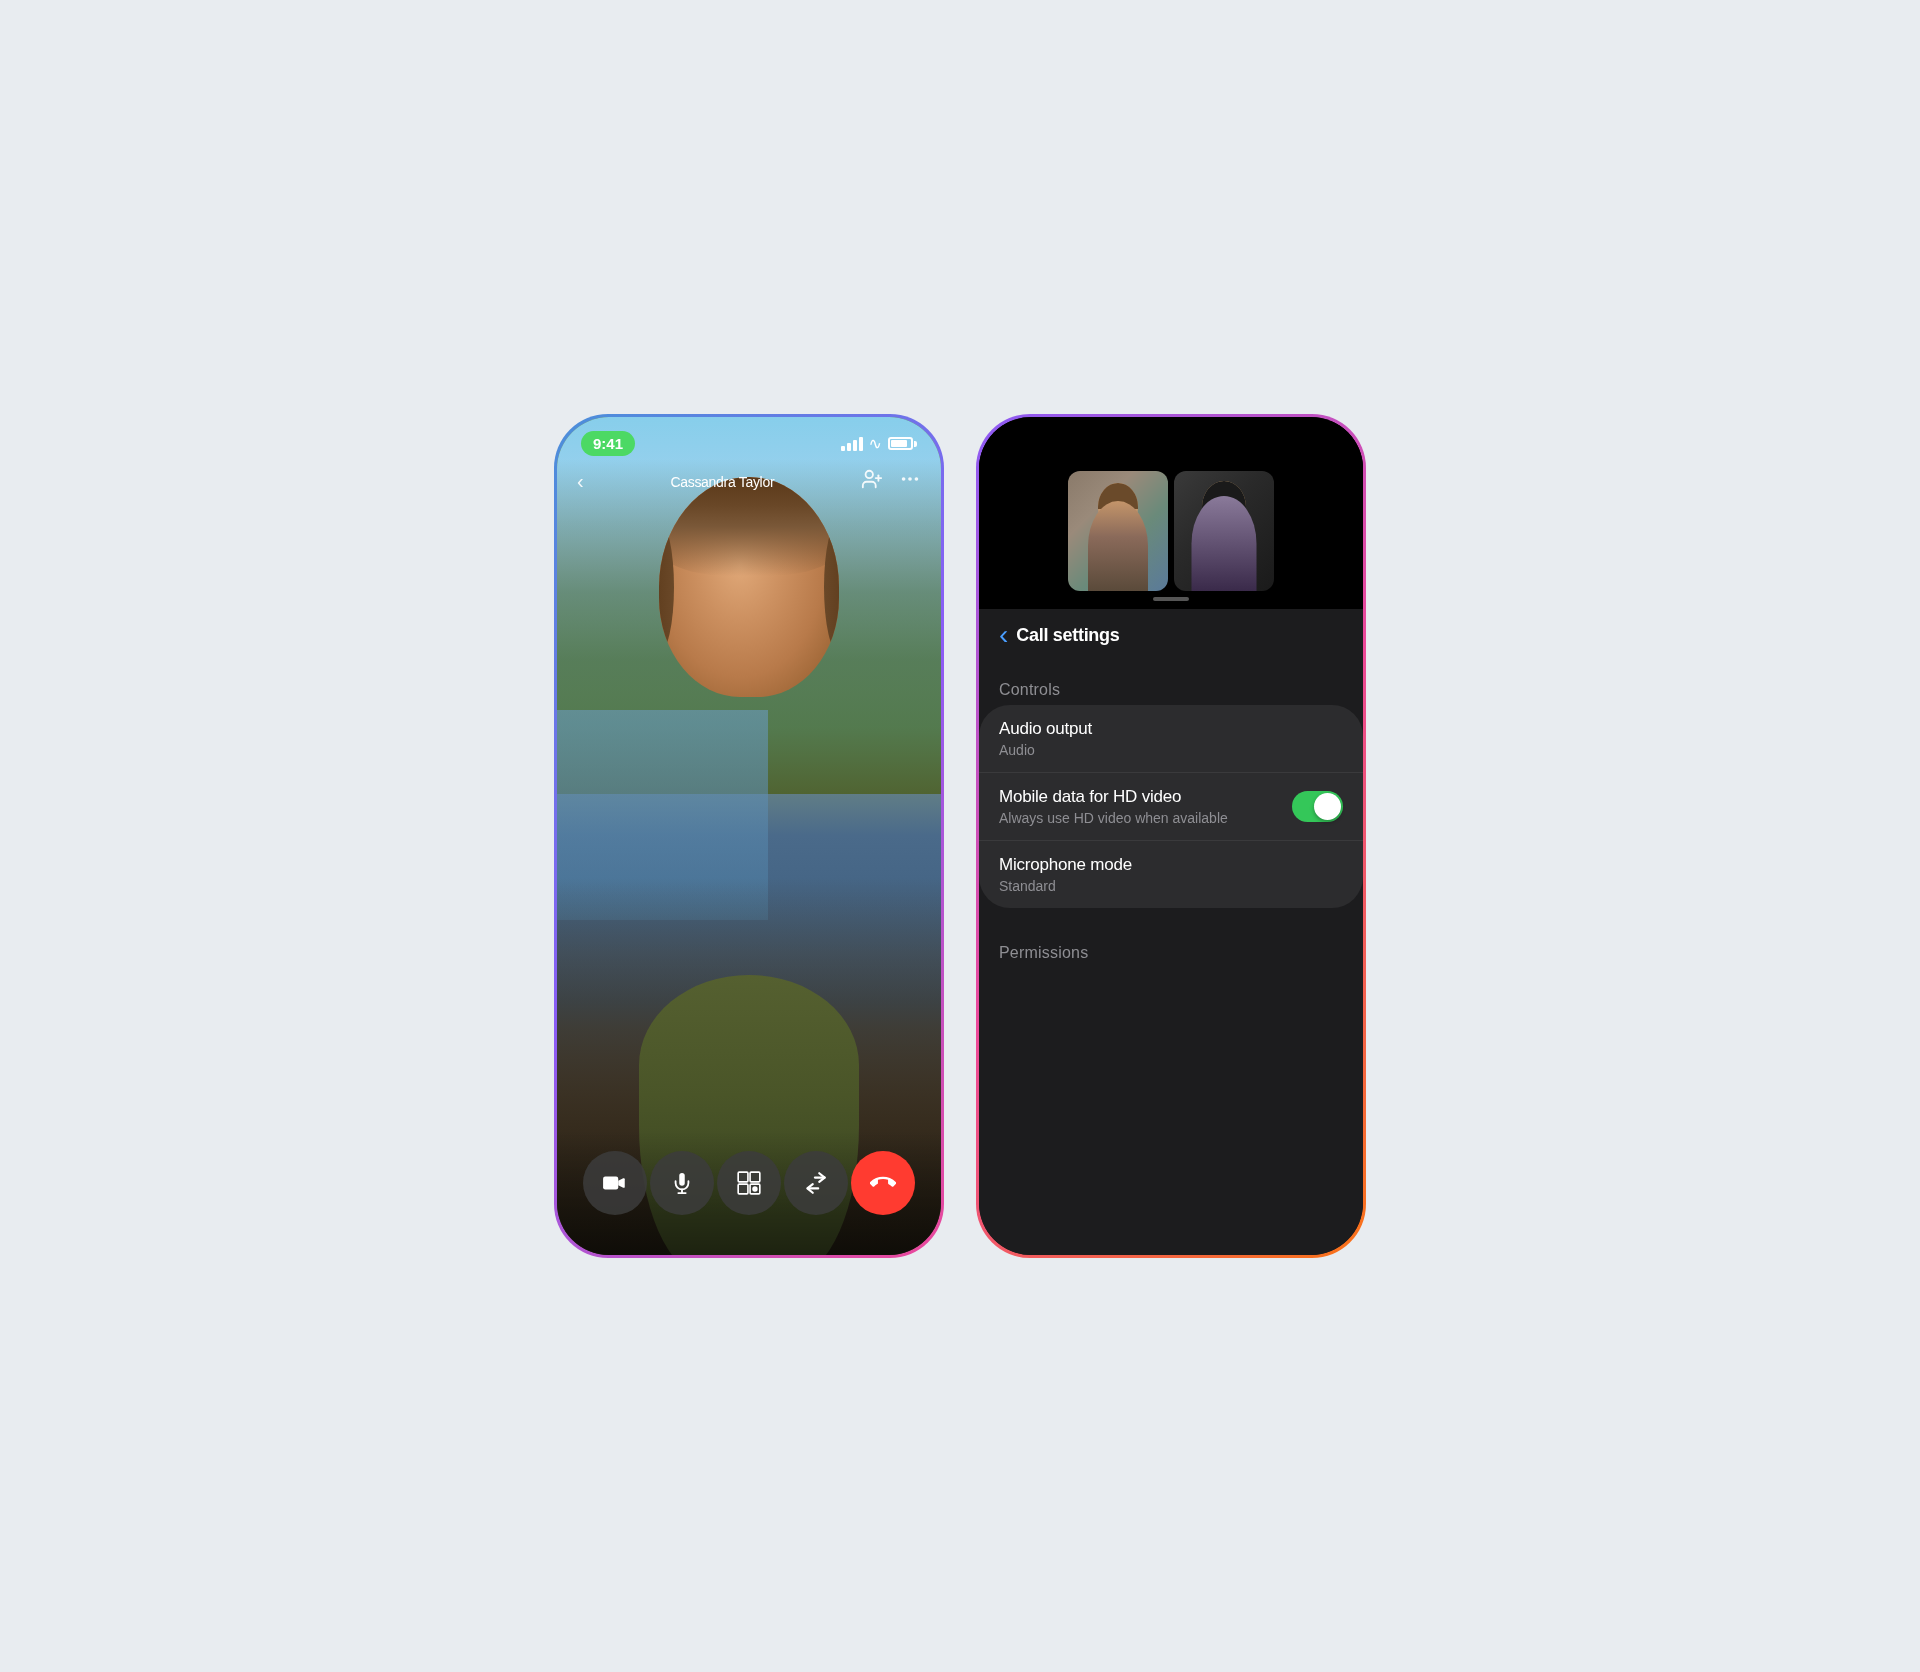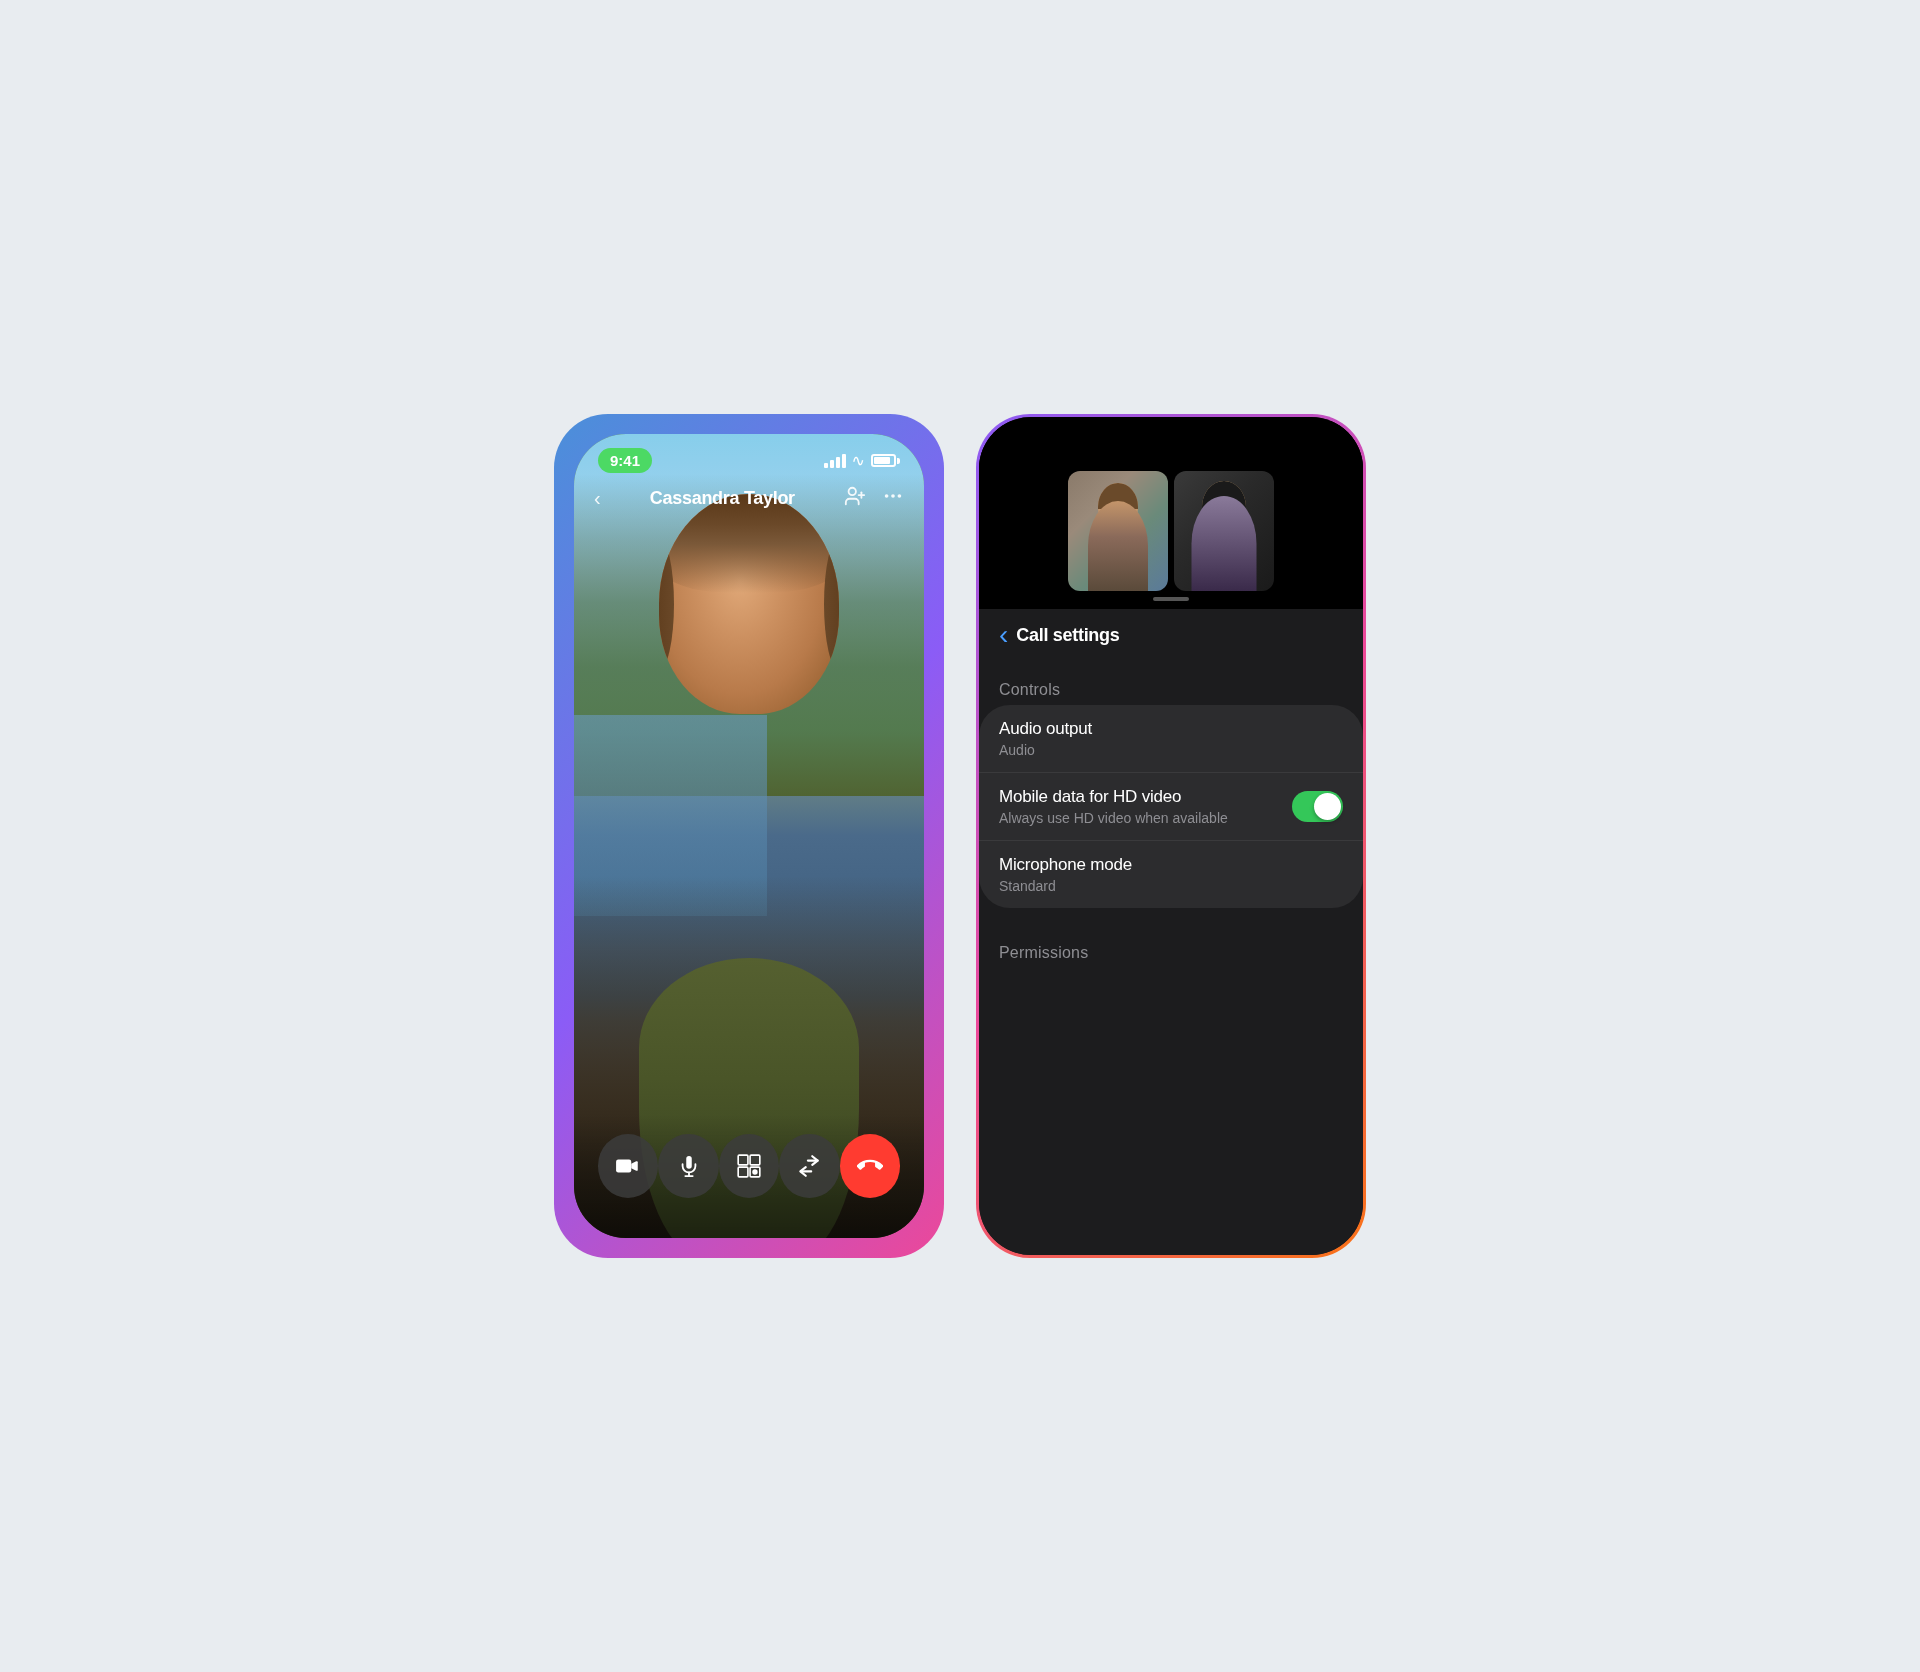--- a/index.html
+++ b/index.html
@@ -25,21 +25,21 @@
     .phone {
       width: 390px;
       height: 844px;
       border-radius: 54px;
       position: relative;
       overflow: hidden;
     }
 
     .phone-left {
       background: linear-gradient(135deg, #4a90d9, #8b5cf6, #ec4899);
-      padding: 20px;
+      padding: 3px;
     }
 
     .phone-right {
       background: linear-gradient(135deg, #8b5cf6, #ec4899, #f97316);
       padding: 3px;
     }
 
     .phone-inner {
       width: 100%;
       height: 100%;
@@ -142,22 +142,22 @@
     }
 
     .back-chevron {
       color: white;
       font-size: 20px;
       opacity: 0.9;
     }
 
     .caller-name {
       color: white;
-      font-size: 18px;
-      font-weight: 700;
+      font-size: 14px;
+      font-weight: 400;
       letter-spacing: -0.3px;
     }
 
     .call-actions {
       display: flex;
       gap: 16px;
       align-items: center;
     }
 
     .call-action-btn {

